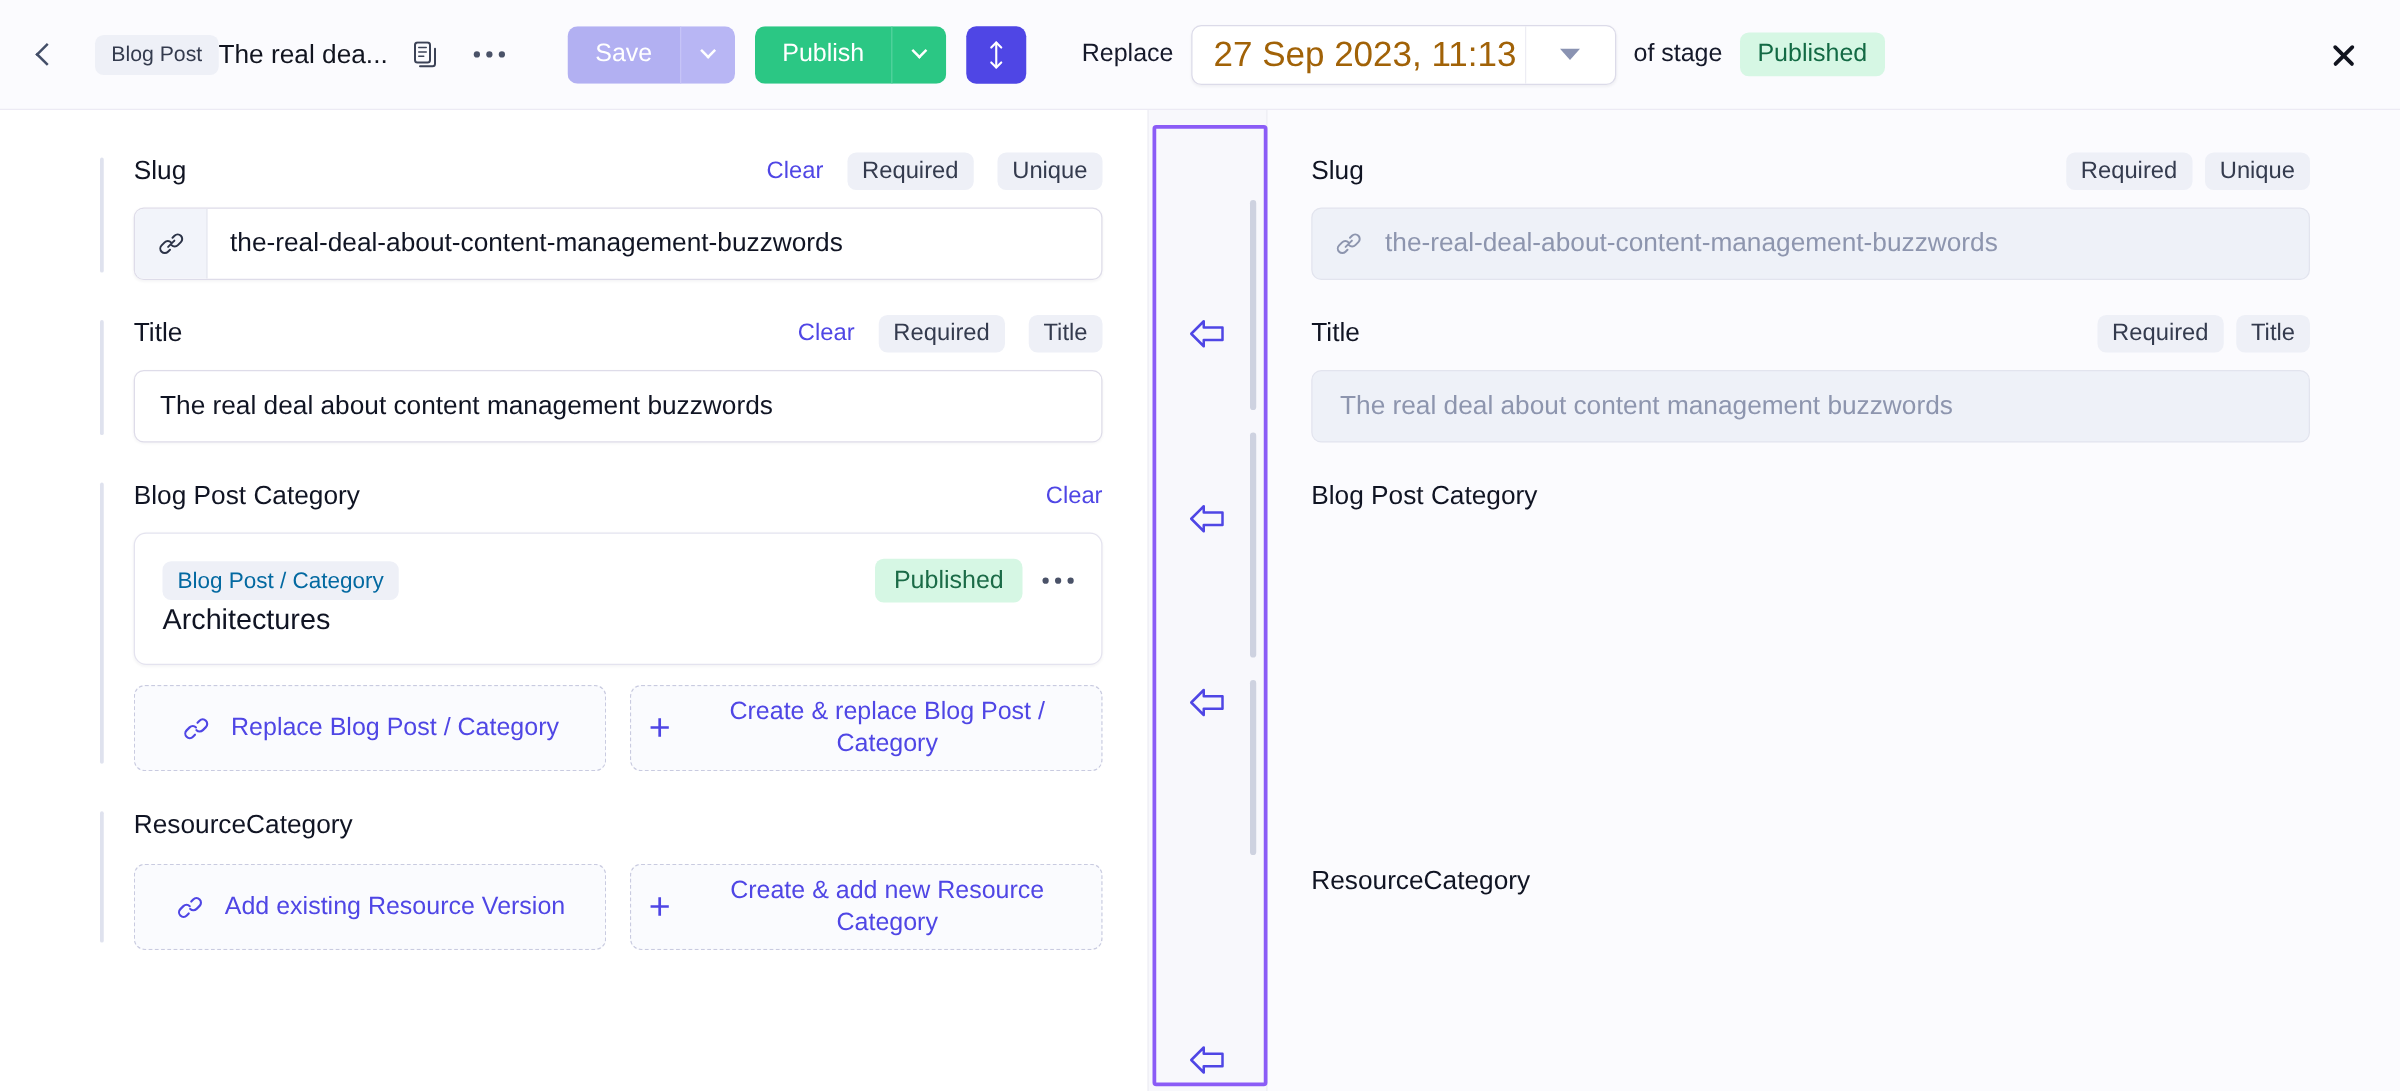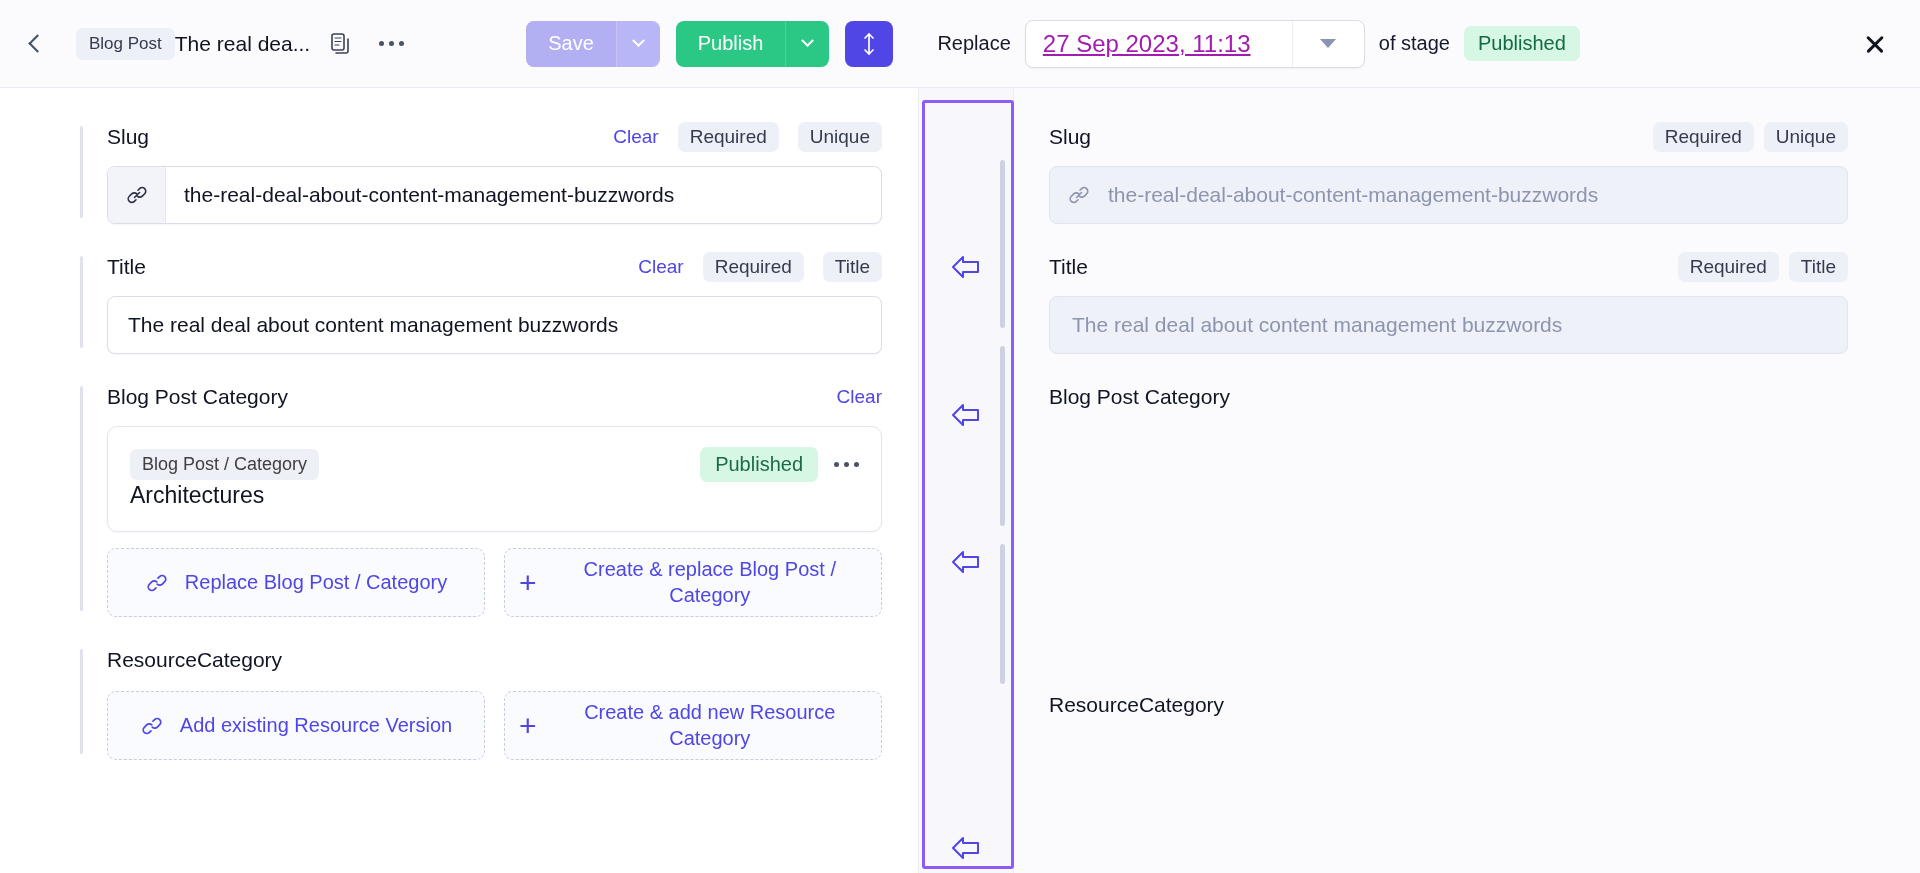--- a/index.html
+++ b/index.html
@@ -35,21 +35,21 @@
   .doc-title {
     font-size: 21px; color: #11141f; margin-left: 0; white-space: nowrap;
   }
   .icon-btn {
     width: 38px; height: 38px; display: flex; align-items: center; justify-content: center;
     cursor: pointer; color: #3b4256; margin-left: 12px; flex: 0 0 auto;
   }
   .dots { display: flex; gap: 5px; align-items: center; }
   .dots i { width: 5px; height: 5px; border-radius: 50%; background: #4a5268; display: block; }
 
-  .hdr-actions { display: flex; align-items: center; margin-left: 116px; gap: 16px; }
+  .hdr-actions { display: flex; align-items: center; margin-left: 44px; gap: 16px; }
   .split-btn { display: flex; border-radius: 8px; overflow: hidden; height: 46px; }
   .split-main {
     display: flex; align-items: center; justify-content: center;
     padding: 0 22px; font-size: 20px; color: #ffffff; cursor: pointer; min-width: 86px;
   }
   .split-arrow {
     width: 44px; display: flex; align-items: center; justify-content: center; cursor: pointer;
   }
   .btn-save .split-main { background: #b2b0f2; }
   .btn-save .split-arrow { background: #b8b6f4; border-left: 1px solid #c6c4f7; }
@@ -61,21 +61,21 @@
     display: flex; align-items: center; justify-content: center; cursor: pointer; color: #fff;
   }
 
   .version-zone { display: flex; align-items: center; margin-left: 44px; gap: 14px; }
   .version-label { font-size: 20px; color: #15192a; white-space: nowrap; }
   .version-select {
     width: 340px; height: 48px; background: #ffffff; border: 1px solid #dcdbe9;
     border-radius: 8px; display: flex; align-items: center; cursor: pointer;
     box-shadow: 0 1px 2px rgba(30,30,60,.05);
   }
-  .version-value { flex: 1; font-size: 24px; color: #a21caf; padding-left: 17px; white-space: nowrap; text-decoration: underline; }
+  .version-value { flex: 1; font-size: 28px; color: #a16207; padding-left: 17px; white-space: nowrap; }
   .version-caret-box { width: 72px; display: flex; align-items: center; justify-content: center; border-left: 1px solid #ededf4; height: 100%; }
   .tri-down { width: 0; height: 0; border-left: 8px solid transparent; border-right: 8px solid transparent; border-top: 9px solid #8a93b2; }
   .stage-text { font-size: 20px; color: #15192a; white-space: nowrap; }
   .stage-chip {
     background: #d6f7e4; color: #136a44; font-size: 20px; padding: 6px 14px; border-radius: 7px; white-space: nowrap;
   }
   .close-btn {
     margin-left: auto; width: 46px; height: 46px; display: flex; align-items: center; justify-content: center; cursor: pointer;
   }
   .x-glyph { position: relative; width: 22px; height: 22px; }
@@ -120,21 +120,21 @@
   }
   .input-plain { padding-left: 20px; }
 
   
   .rel-card {
     border: 1px solid #e4e3ef; border-radius: 10px; background: #fff; padding: 20px 22px 22px 22px;
     box-shadow: 0 1px 2px rgba(30,30,60,.04);
   }
   .rel-top { display: flex; align-items: center; }
   .rel-type {
-    background: #eef0f7; color: #404040; font-size: 18px; padding: 5px 12px; border-radius: 7px;
+    background: #eef0f7; color: #0369a1; font-size: 18px; padding: 5px 12px; border-radius: 7px;
   }
   .rel-right { margin-left: auto; display: flex; align-items: center; gap: 16px; }
   .rel-name { font-size: 23px; color: #101423; }
   .pub-chip { background: #d6f7e4; color: #1b6b47; font-size: 20px; padding: 6px 15px; border-radius: 7px; }
 
   .dash-row { display: flex; gap: 19px; margin-top: 16px; }
   .dash-btn {
     flex: 1; min-height: 62px; border: 1.6px dashed #c9cbe0; border-radius: 9px; background: #fafbfe;
     display: flex; align-items: center; justify-content: center; gap: 16px; cursor: pointer; padding: 8px 14px;
   }

